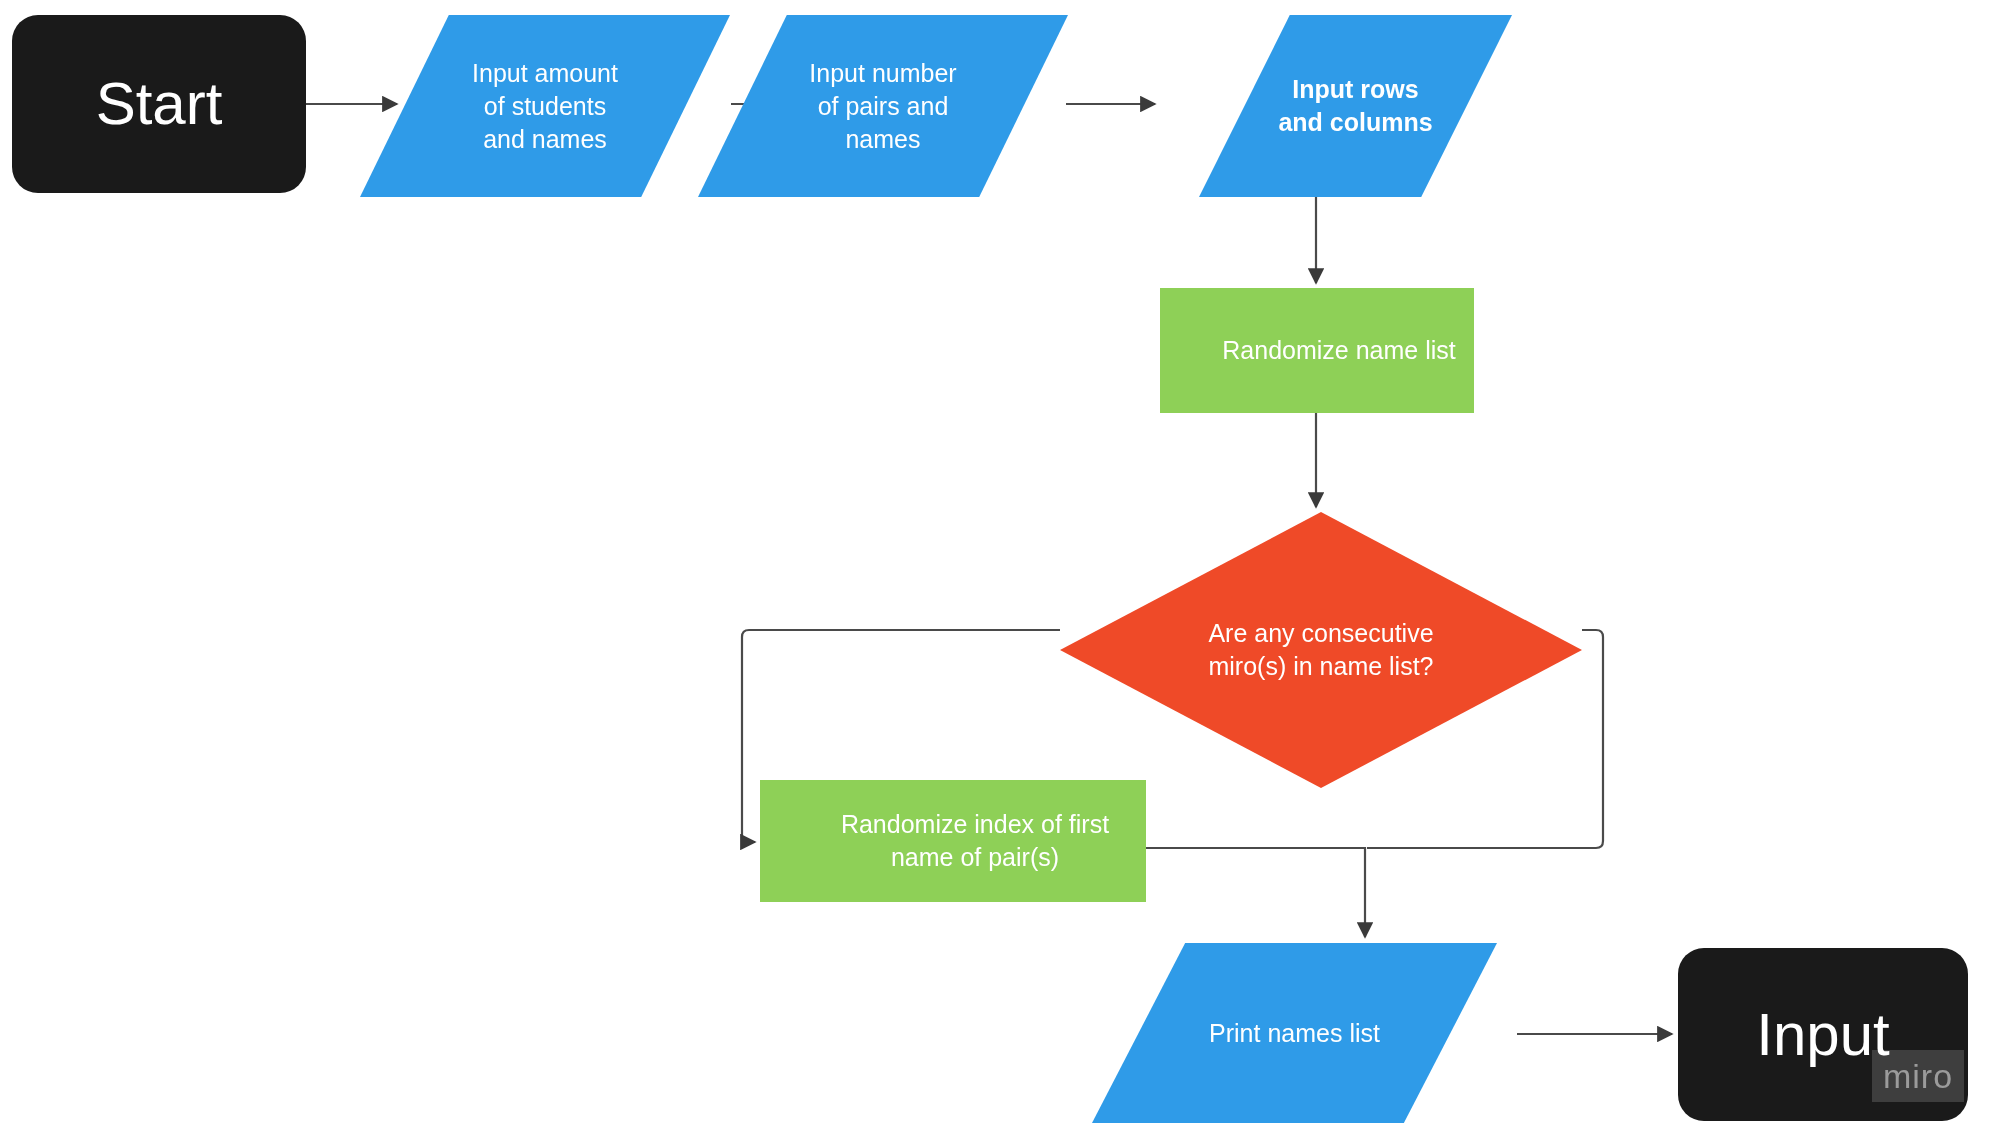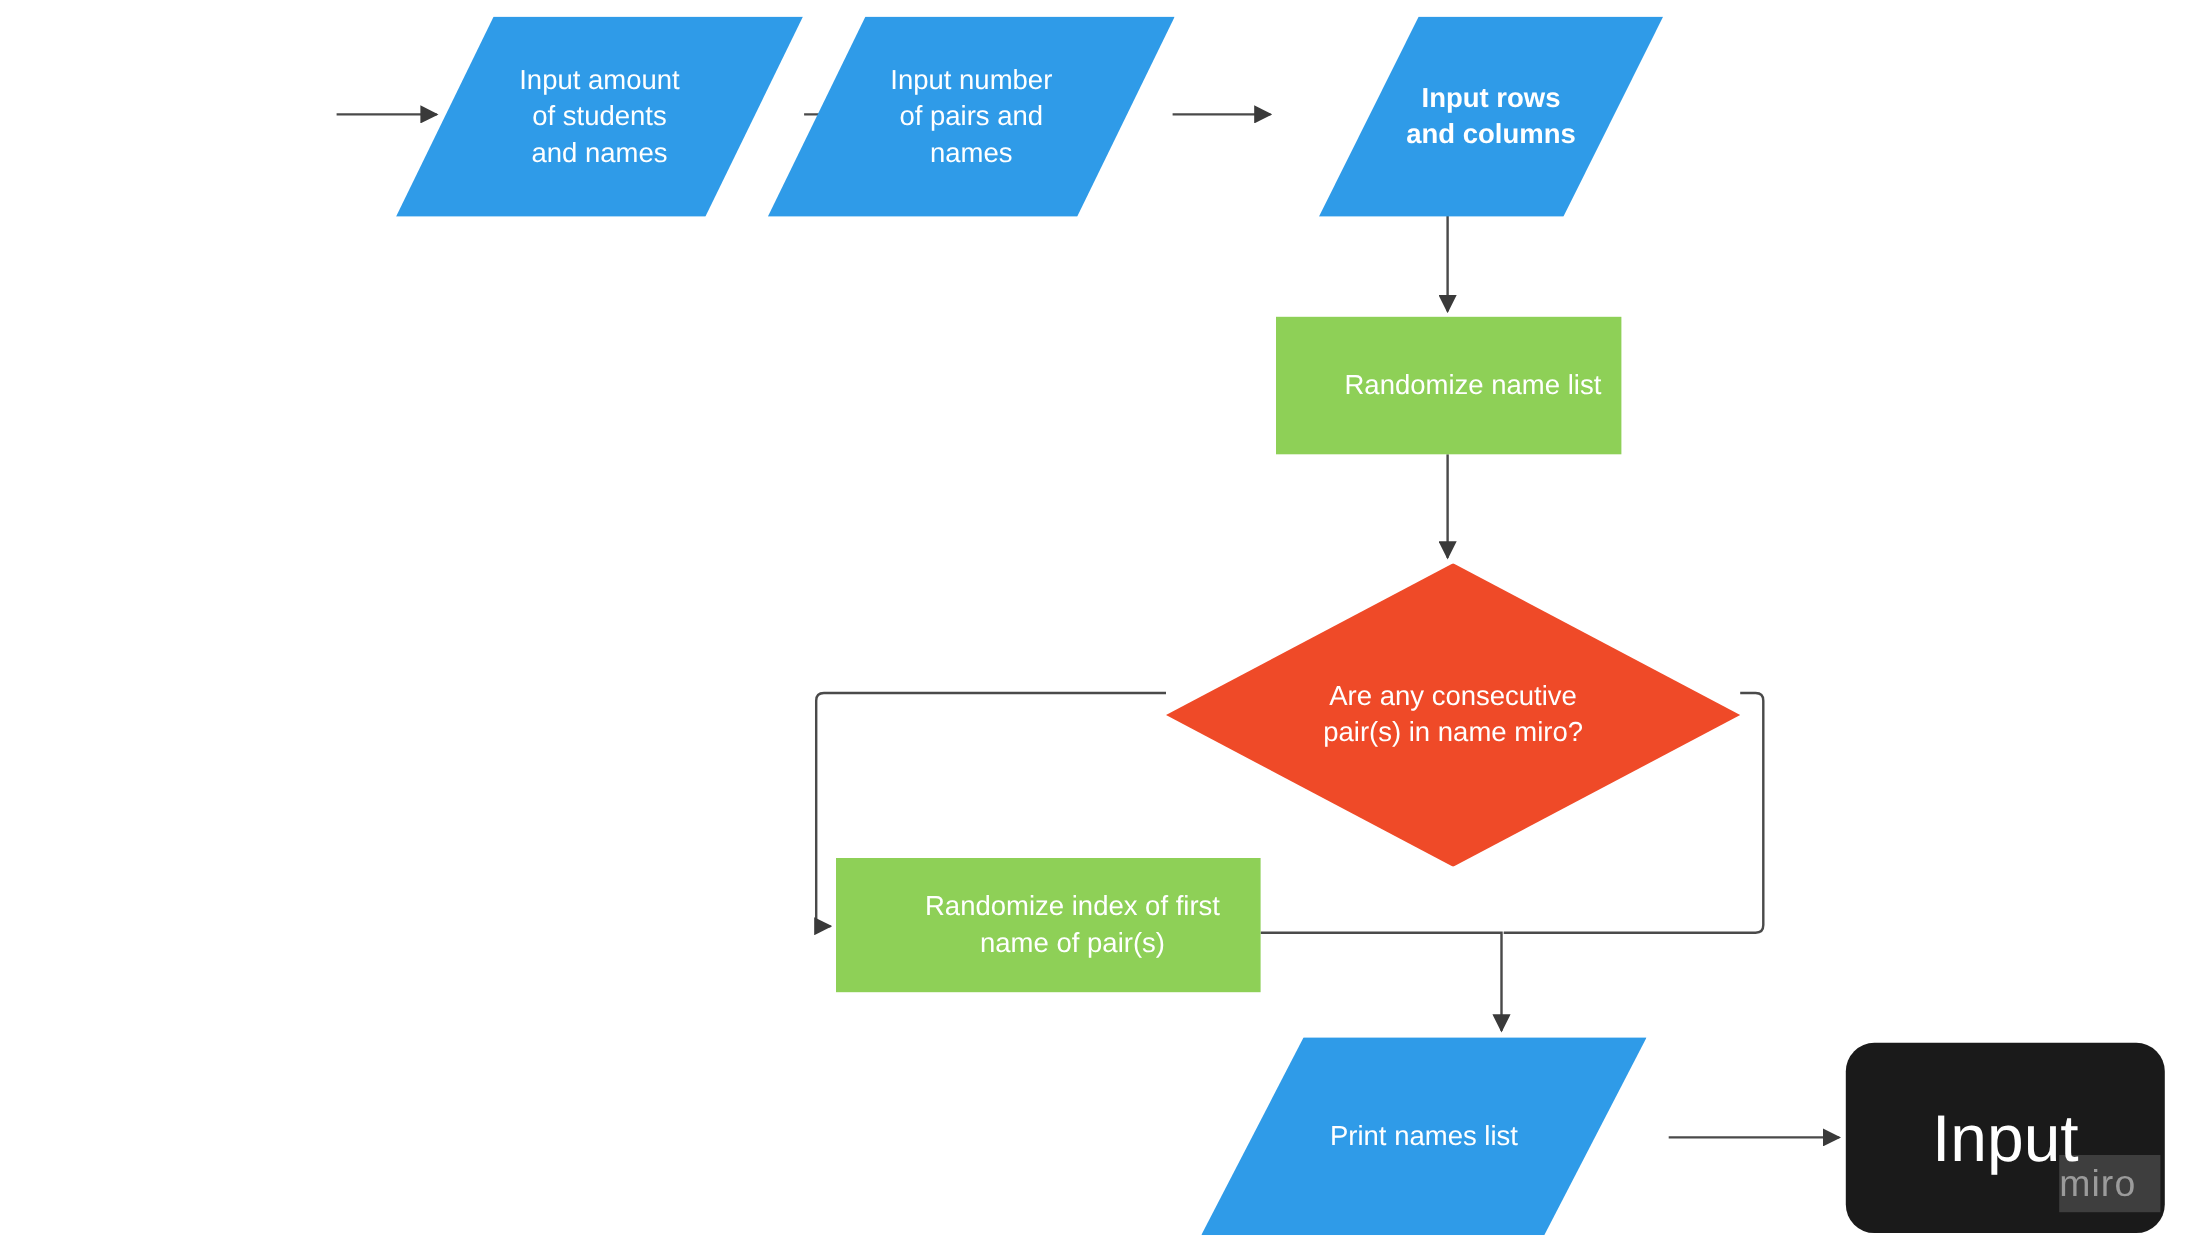--- a/index.html
+++ b/index.html
@@ -75,21 +75,21 @@
 
   
   .watermark {
     position: absolute;
     background: rgba(255,255,255,0.16);
     color: #9b9b9b;
     font-size: 34px;
     letter-spacing: 1px;
     display: flex;
     align-items: center;
-    justify-content: flex-start;
+    justify-content: center;
     z-index: 6;
   }
 </style>
 </head>
 <body>
 
 <div id="canvas">
 
   <svg id="edges" viewBox="0 0 1993 1128" width="1993" height="1128" xmlns="http://www.w3.org/2000/svg">
     <defs>
@@ -103,20 +103,23 @@
       <path d="M 1066 104 L 1155 104"></path>
       <path d="M 1316 196 L 1316 283"></path>
       <path d="M 1316 413 L 1316 507"></path>
       <path d="M 1060 630 L 749 630 Q 742 630 742 637 L 742 835 Q 742 842 749 842 L 755 842"></path>
       <path d="M 1146 848 L 1365 848 L 1365 937"></path>
       <path d="M 1582 630 L 1596 630 Q 1603 630 1603 637 L 1603 841 Q 1603 848 1596 848 L 1367 848" marker-end="none"></path>
       <path d="M 1517 1034 L 1672 1034"></path>
     </g>
   </svg>
 
+  <div class="node terminator" style="left:12px; top:15px; width:294px; height:178px;">
+    <span class="label">Start</span>
+  </div>
 
   <div class="node io" style="left:360px; top:15px; width:370px; height:182px;
               clip-path: polygon(24% 0%, 100% 0%, 76% 100%, 0% 100%);">
     <span class="label">Input amount
 of students
 and names</span>
   </div>
 
   <div class="node io" style="left:698px; top:15px; width:370px; height:182px;
               clip-path: polygon(24% 0%, 100% 0%, 76% 100%, 0% 100%);">
@@ -130,21 +133,21 @@
     <span class="label">Input rows
 and columns</span>
   </div>
 
   <div class="node process" style="left:1160px; top:288px; width:314px; height:125px;">
     <span class="label">Randomize name list</span>
   </div>
 
   <div class="node decision" style="left:1060px; top:512px; width:522px; height:276px;">
     <span class="label">Are any consecutive
-pair(s) in name miro?</span>
+miro(s) in name list?</span>
   </div>
 
   <div class="node process" style="left:760px; top:780px; width:386px; height:122px;align-items:center;">
     <span class="label">Randomize index of first
 name of pair(s)</span>
   </div>
 
   <div class="node io" style="left:1092px; top:943px; width:405px; height:180px;
               clip-path: polygon(23% 0%, 100% 0%, 77% 100%, 0% 100%); text-align: center;">
     <span class="label">Print names list</span>

